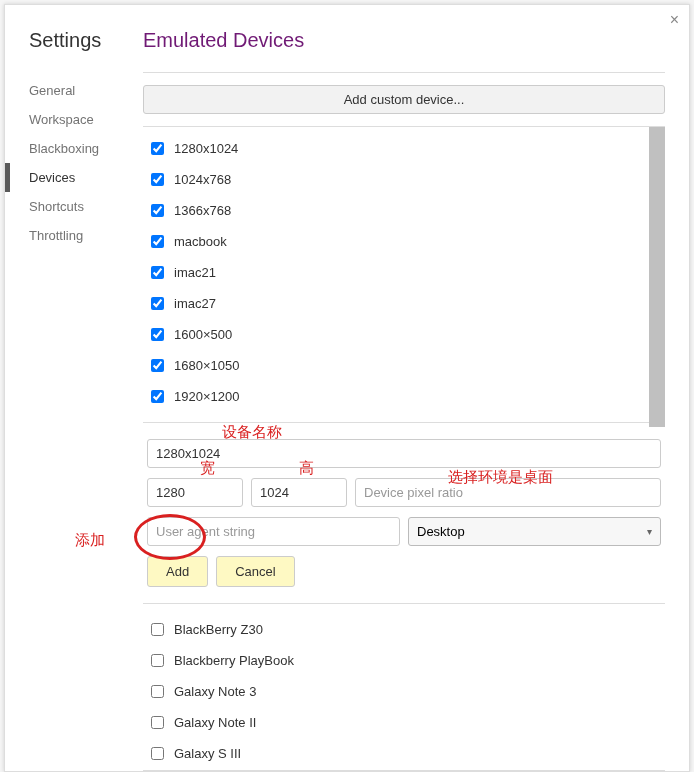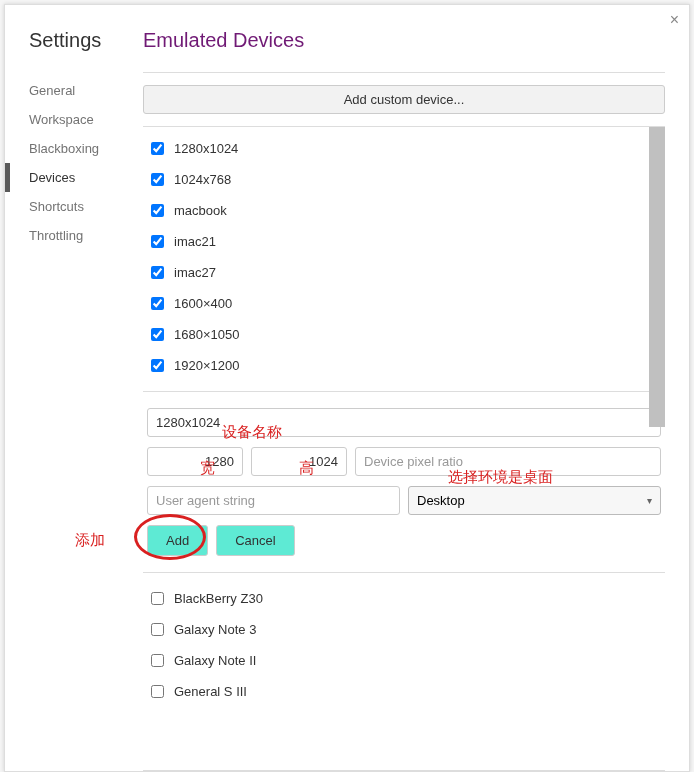--- a/index.html
+++ b/index.html
@@ -132,40 +132,40 @@
     .text-input {
       border: 1px solid #ccc;
       border-radius: 3px;
       padding: 6px 8px;
       font-size: 13px;
       color: #333;
       background: #fff;
     }
     .text-input::placeholder { color: #999; }
     .input-full { flex: 1; }
-    .input-small { width: 96px; text-align: right; }
+    .input-small { width: 96px; }
     .input-med { flex: 1; }
     .select {
       border: 1px solid #bbb;
       border-radius: 3px;
       padding: 6px 8px;
       font-size: 13px;
       background: #f7f7f7;
       flex: 1;
       display: flex;
       justify-content: space-between;
       align-items: center;
       cursor: pointer;
     }
     .select .arrow {
       font-size: 10px;
       color: #666;
     }
     .btn {
-      background: #5eead4;
+      background: #fef9c3;
       border: 1px solid #ccc;
       border-radius: 3px;
       padding: 7px 18px;
       font-size: 13px;
       color: #333;
       cursor: pointer;
     }
     .scrollbar {
       position: absolute;
       right: 0;
@@ -227,33 +227,37 @@
           <div class="device-row">
             <input type="checkbox" checked="" style="">
             <span>1280x1024</span>
           </div>
           <div class="device-row">
             <input type="checkbox" checked="" style="">
             <span>1024x768</span>
           </div>
           <div class="device-row">
             <input type="checkbox" checked="" style="">
+            <span>1366x768</span>
+          </div>
+          <div class="device-row">
+            <input type="checkbox" checked="" style="">
             <span>macbook</span>
           </div>
           <div class="device-row">
             <input type="checkbox" checked="" style="">
             <span>imac21</span>
           </div>
           <div class="device-row">
             <input type="checkbox" checked="" style="">
             <span>imac27</span>
           </div>
           <div class="device-row">
             <input type="checkbox" checked="" style="">
-            <span>1600×400</span>
+            <span>1600×500</span>
           </div>
           <div class="device-row">
             <input type="checkbox" checked="" style="">
             <span>1680×1050</span>
           </div>
           <div class="device-row">
             <input type="checkbox" checked="" style="">
             <span>1920×1200</span>
           </div>
         </div>
@@ -280,29 +284,33 @@
         </div>
       </div>
 
       <div class="device-list" id="unchecked-list">
           <div class="device-row">
             <input type="checkbox" style="">
             <span>BlackBerry Z30</span>
           </div>
           <div class="device-row">
             <input type="checkbox" style="">
+            <span>Blackberry PlayBook</span>
+          </div>
+          <div class="device-row">
+            <input type="checkbox" style="">
             <span>Galaxy Note 3</span>
           </div>
           <div class="device-row">
             <input type="checkbox" style="">
             <span>Galaxy Note II</span>
           </div>
           <div class="device-row">
             <input type="checkbox" style="">
-            <span>General S III</span>
+            <span>Galaxy S III</span>
           </div>
           <div class="device-row"></div>
         </div>
     </div>
   </div>
 </div>
 
 <div class="annotation" style="left:222px; top:423px;">设备名称</div>
 <div class="annotation" style="left:200px; top:459px;">宽</div>
 <div class="annotation" style="left:299px; top:459px;">高</div>

